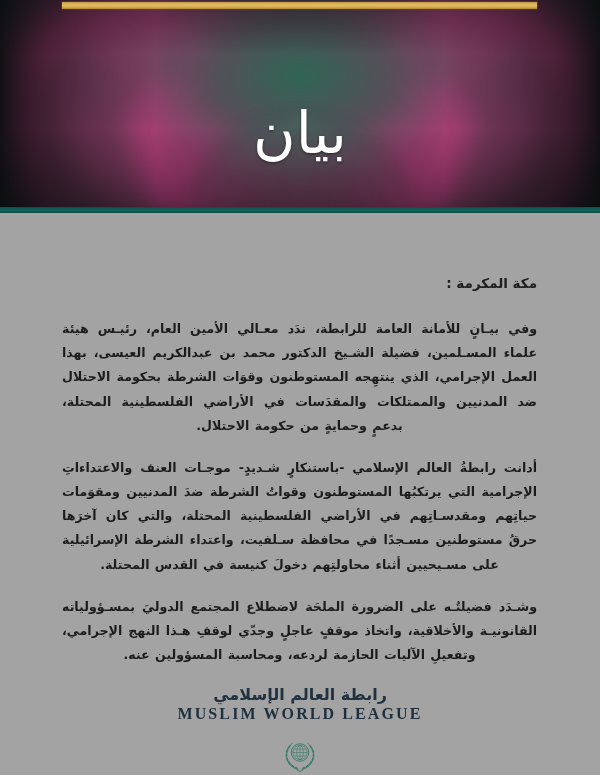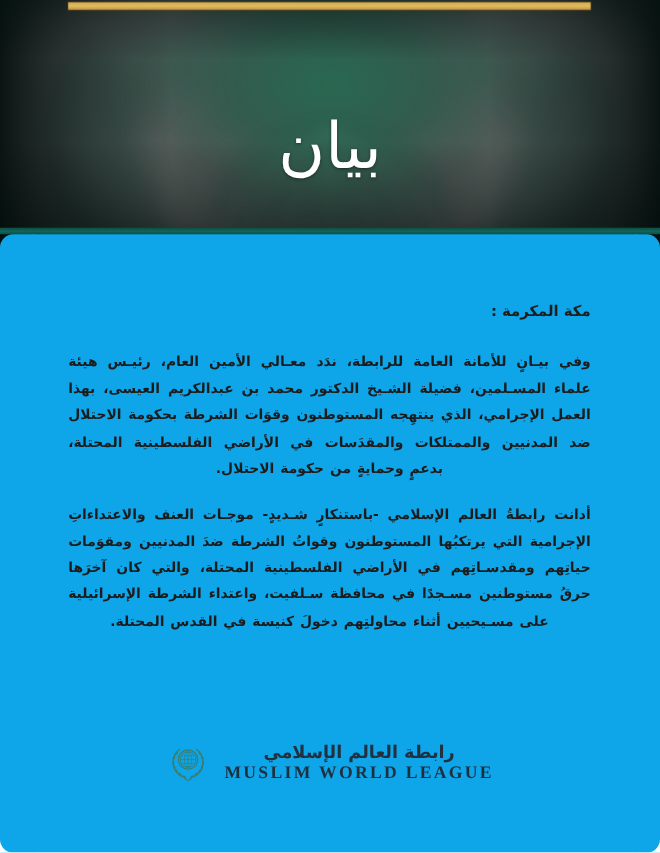--- a/index.html
+++ b/index.html
@@ -33,21 +33,21 @@
     opacity: .85;
   }
   .guide-rule.left  { left: 30px; }
   .guide-rule.right { left: 578px; }
 
   
   .banner {
     position: relative;
     width: 600px;
     height: 247px;
-    background: #737373;
+    background: #ec4899;
     overflow: hidden;
   }
   
   .banner-glow {
     position: absolute;
     left: 50%;
     top: -18%;
     width: 560px;
     height: 300px;
     transform: translateX(-50%);
@@ -115,22 +115,21 @@
     background: linear-gradient(to bottom, #0d4c44 0%, #11655a 55%, #0b4d45 100%);
   }
 
   
   .body-area {
     position: absolute;
     left: 0;
     top: 213px;
     width: 600px;
     height: 562px;
-    background: #0ea5e9;
-    border-radius: 12px;
+    background: #a3a3a3;
   }
 
   .doc {
     position: absolute;
     right: 63px;
     left: 62px;
     top: 62px;
   }
 
   .dateline {
@@ -152,23 +151,23 @@
     font-weight: 700;
     word-spacing: 1px;
   }
   .para:last-child { margin-bottom: 0; }
 
   
   .footer-mark {
     position: absolute;
     left: 0;
     right: 0;
-    top: 460px;
+    top: 474px;
     display: flex;
-    flex-direction: row;
+    flex-direction: column;
     align-items: center;
     justify-content: center;
     gap: 13px;
   }
   .mwl-wordmark {
     display: flex;
     flex-direction: column;
     align-items: center;
     gap: 3px;
   }
@@ -260,20 +259,21 @@
   <div class="body-area">
 
     <div class="doc">
 
       <p class="dateline">مكة المكرمة :</p>
 
       <p class="para">وفي بيـانٍ للأمانة العامة للرابطة، ندَد معـالي الأمين العام، رئيـس هيئة علماء المسـلمين، فضيلة الشـيخ الدكتور محمد بن عبدالكريم العيسى، بهذا العمل الإجرامي، الذي ينتهِجه المستوطنون وقوَات الشرطة بحكومة الاحتلال ضد المدنيين والممتلكات والمقدَسات في الأراضي الفلسطينية المحتلة، بدعمٍ وحمايةٍ من حكومة الاحتلال.</p>
 
       <p class="para">أدانت رابطةُ العالم الإسلامي -باستنكارٍ شـديدٍ- موجـات العنف والاعتداءاتِ الإجرامية التي يرتكبُها المستوطنون وقواتُ الشرطة ضدَ المدنيين ومقوَمات حياتِهم ومقدسـاتِهم في الأراضي الفلسطينية المحتلة، والتي كان آخرَها حرقُ مستوطنين مسـجدًا في محافظة سـلفيت، واعتداء الشرطة الإسرائيلية على مسـيحيين أثناء محاولتِهم دخولَ كنيسة في القدس المحتلة.</p>
 
+      <p class="para">وشـدَد فضيلتُـه على الضرورة الملحَة لاضطلاع المجتمع الدوليَ بمسـؤولياته القانونيـة والأخلاقية، واتخاذ موقفٍ عاجلٍ وجدّي لوقفِ هـذا النهج الإجرامي، وتفعيلِ الآليات الحازمة لردعه، ومحاسبة المسؤولين عنه.</p>
     </div>
 
     <div class="footer-mark">
 
       <div class="mwl-wordmark">
         <div class="mwl-arabic">رابطة العالم الإسلامي</div>
         <div class="mwl-latin">MUSLIM WORLD LEAGUE</div>
       </div>
 
       <div class="mwl-emblem">

